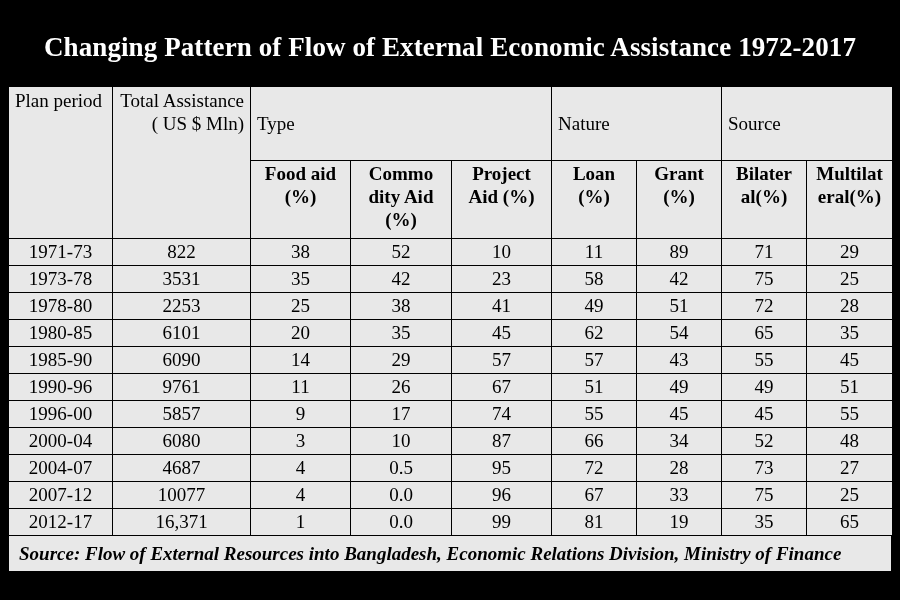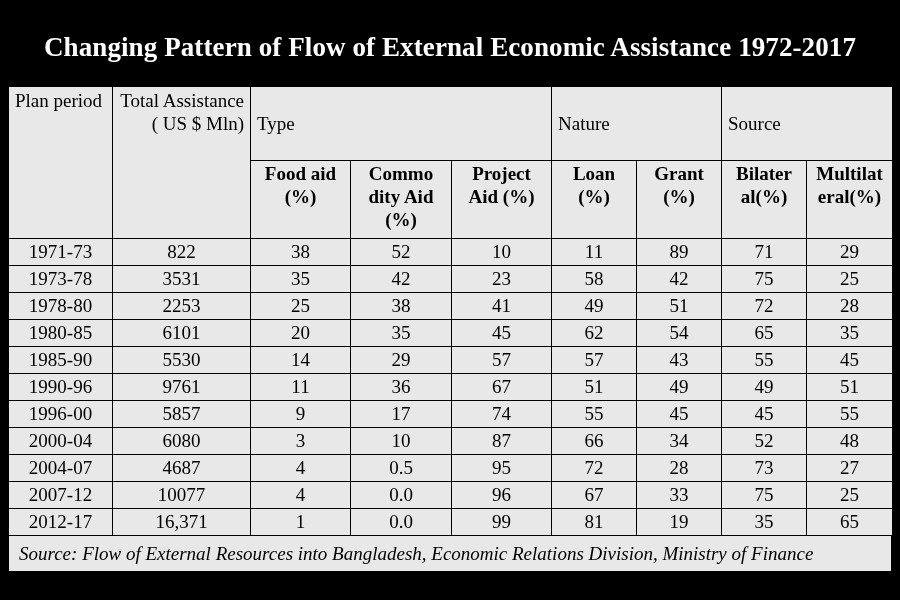--- a/index.html
+++ b/index.html
@@ -98,20 +98,21 @@
   .source-bar {
     height: 36px;
     background: #e8e8e8;
     border: 1px solid #000000;
     border-top: none;
     display: flex;
     align-items: center;
     padding-left: 10px;
     box-sizing: border-box;
     width: 884px;
+    font-weight: bold;
   }
   .source-bar .src-text {
     font-style: italic;
     font-size: 19px;
     color: #000000;
     font-family: "Liberation Serif", serif;
     white-space: nowrap;
   }
 </style>
 </head>
@@ -193,34 +194,34 @@
         <td class="cell">20</td>
         <td class="cell">35</td>
         <td class="cell">45</td>
         <td class="cell">62</td>
         <td class="cell">54</td>
         <td class="cell">65</td>
         <td class="cell">35</td>
       </tr>
       <tr>
         <td class="cell period">1985-90</td>
-        <td class="cell">5530</td>
+        <td class="cell">6090</td>
         <td class="cell">14</td>
         <td class="cell">29</td>
         <td class="cell">57</td>
         <td class="cell">57</td>
         <td class="cell">43</td>
         <td class="cell">55</td>
         <td class="cell">45</td>
       </tr>
       <tr>
         <td class="cell period">1990-96</td>
         <td class="cell">9761</td>
         <td class="cell">11</td>
-        <td class="cell">36</td>
+        <td class="cell">26</td>
         <td class="cell">67</td>
         <td class="cell">51</td>
         <td class="cell">49</td>
         <td class="cell">49</td>
         <td class="cell">51</td>
       </tr>
       <tr>
         <td class="cell period">1996-00</td>
         <td class="cell">5857</td>
         <td class="cell">9</td>

